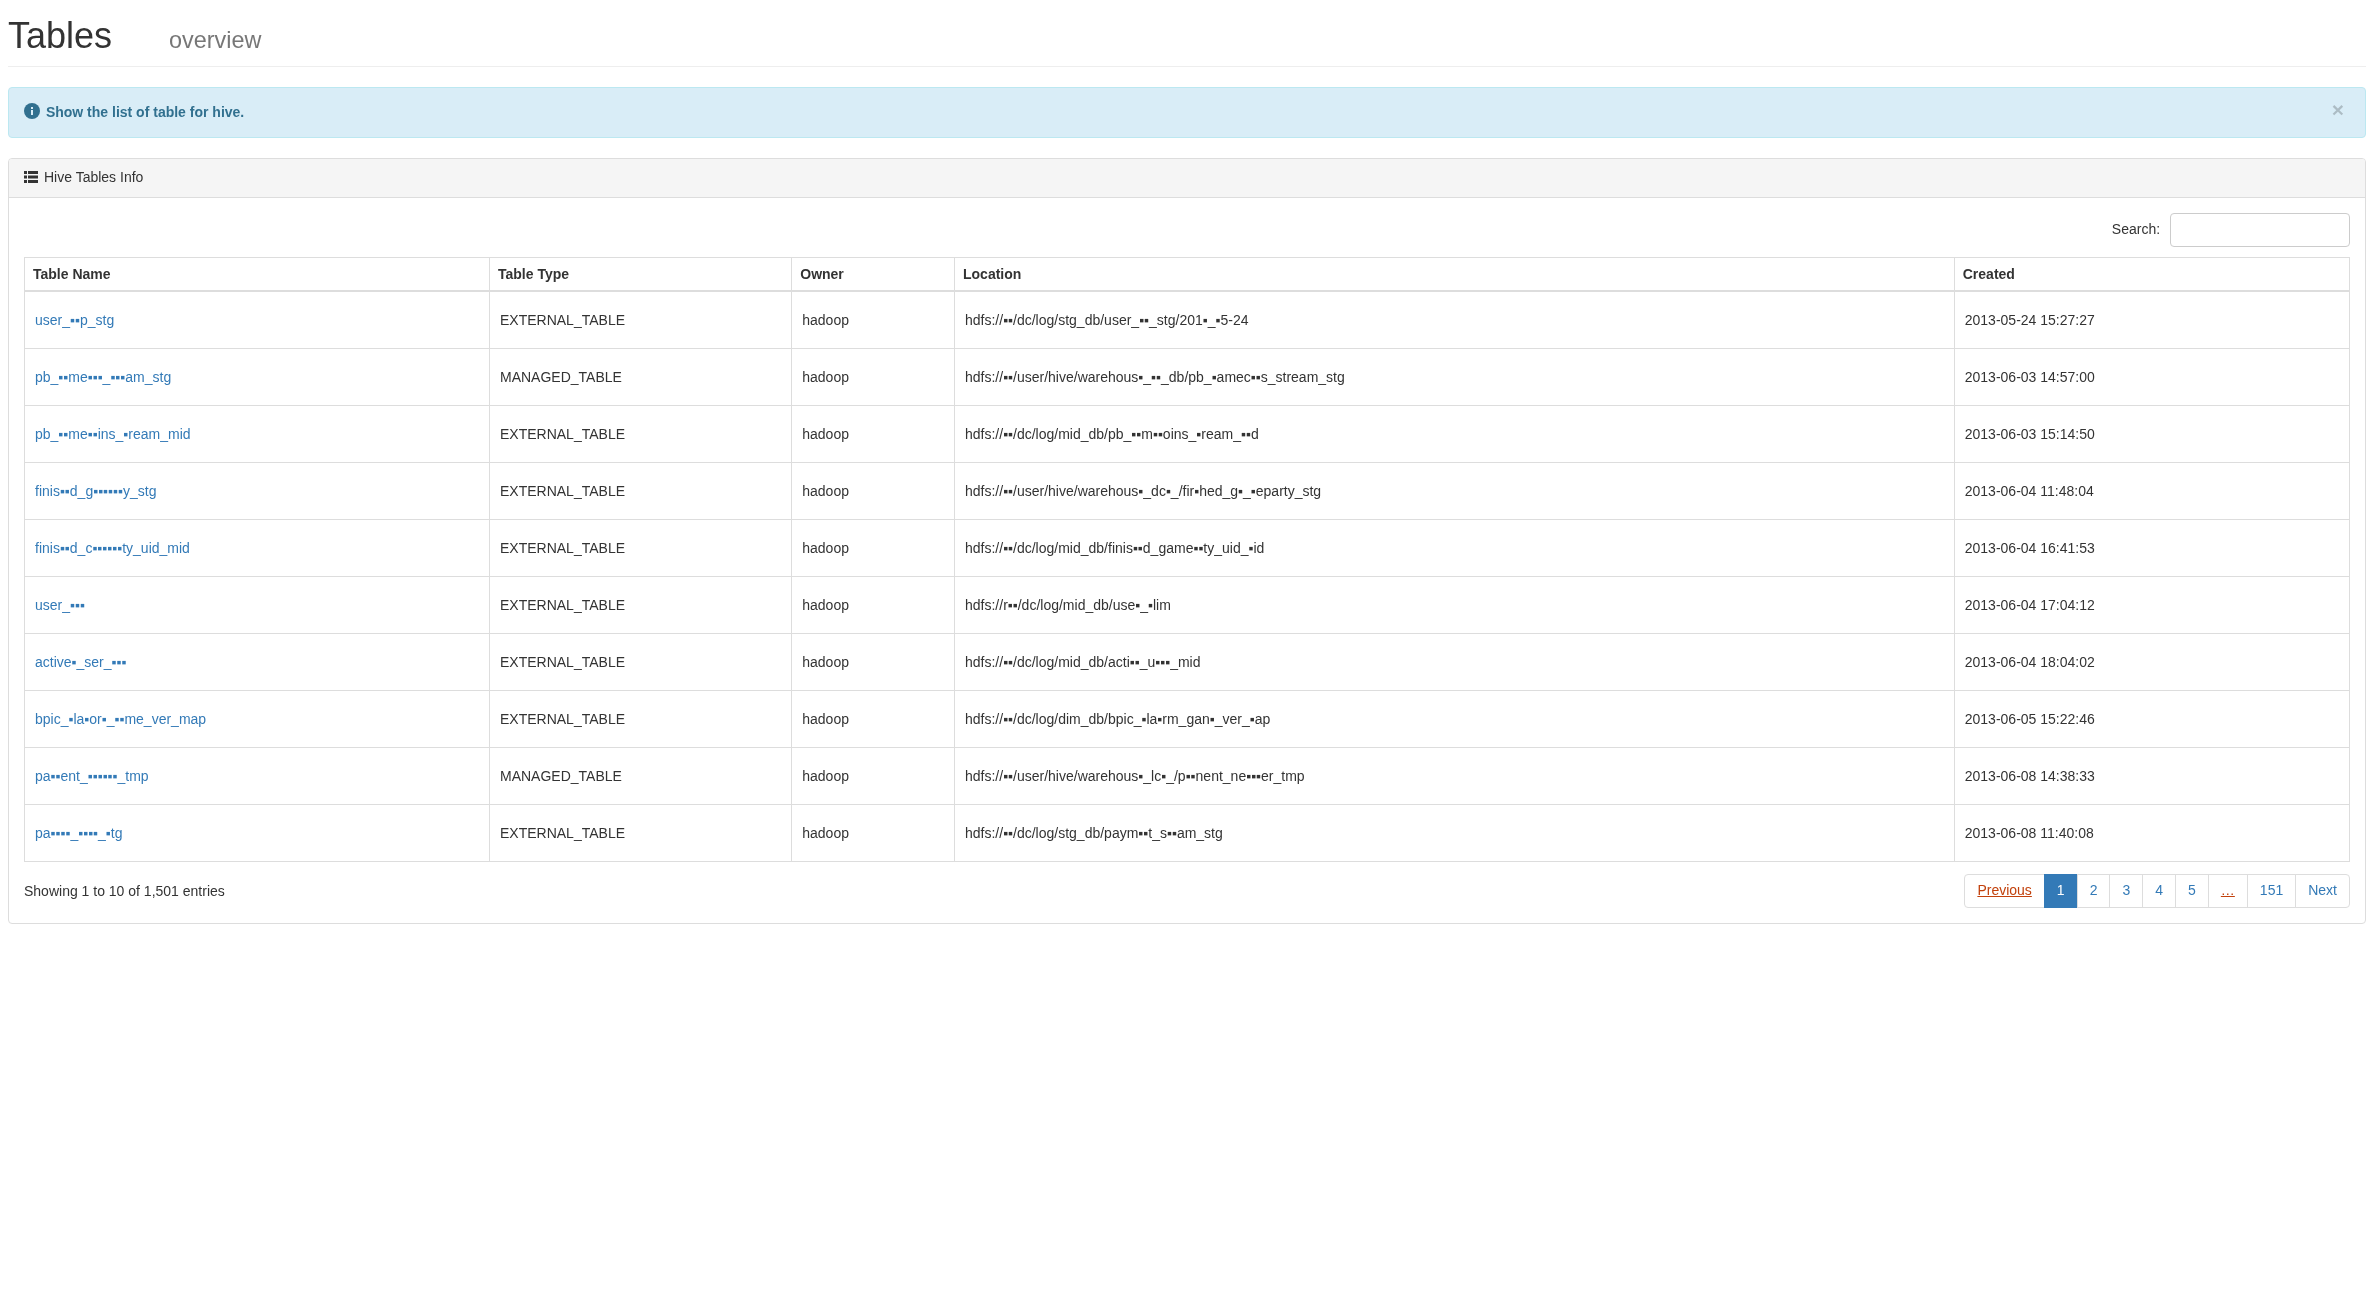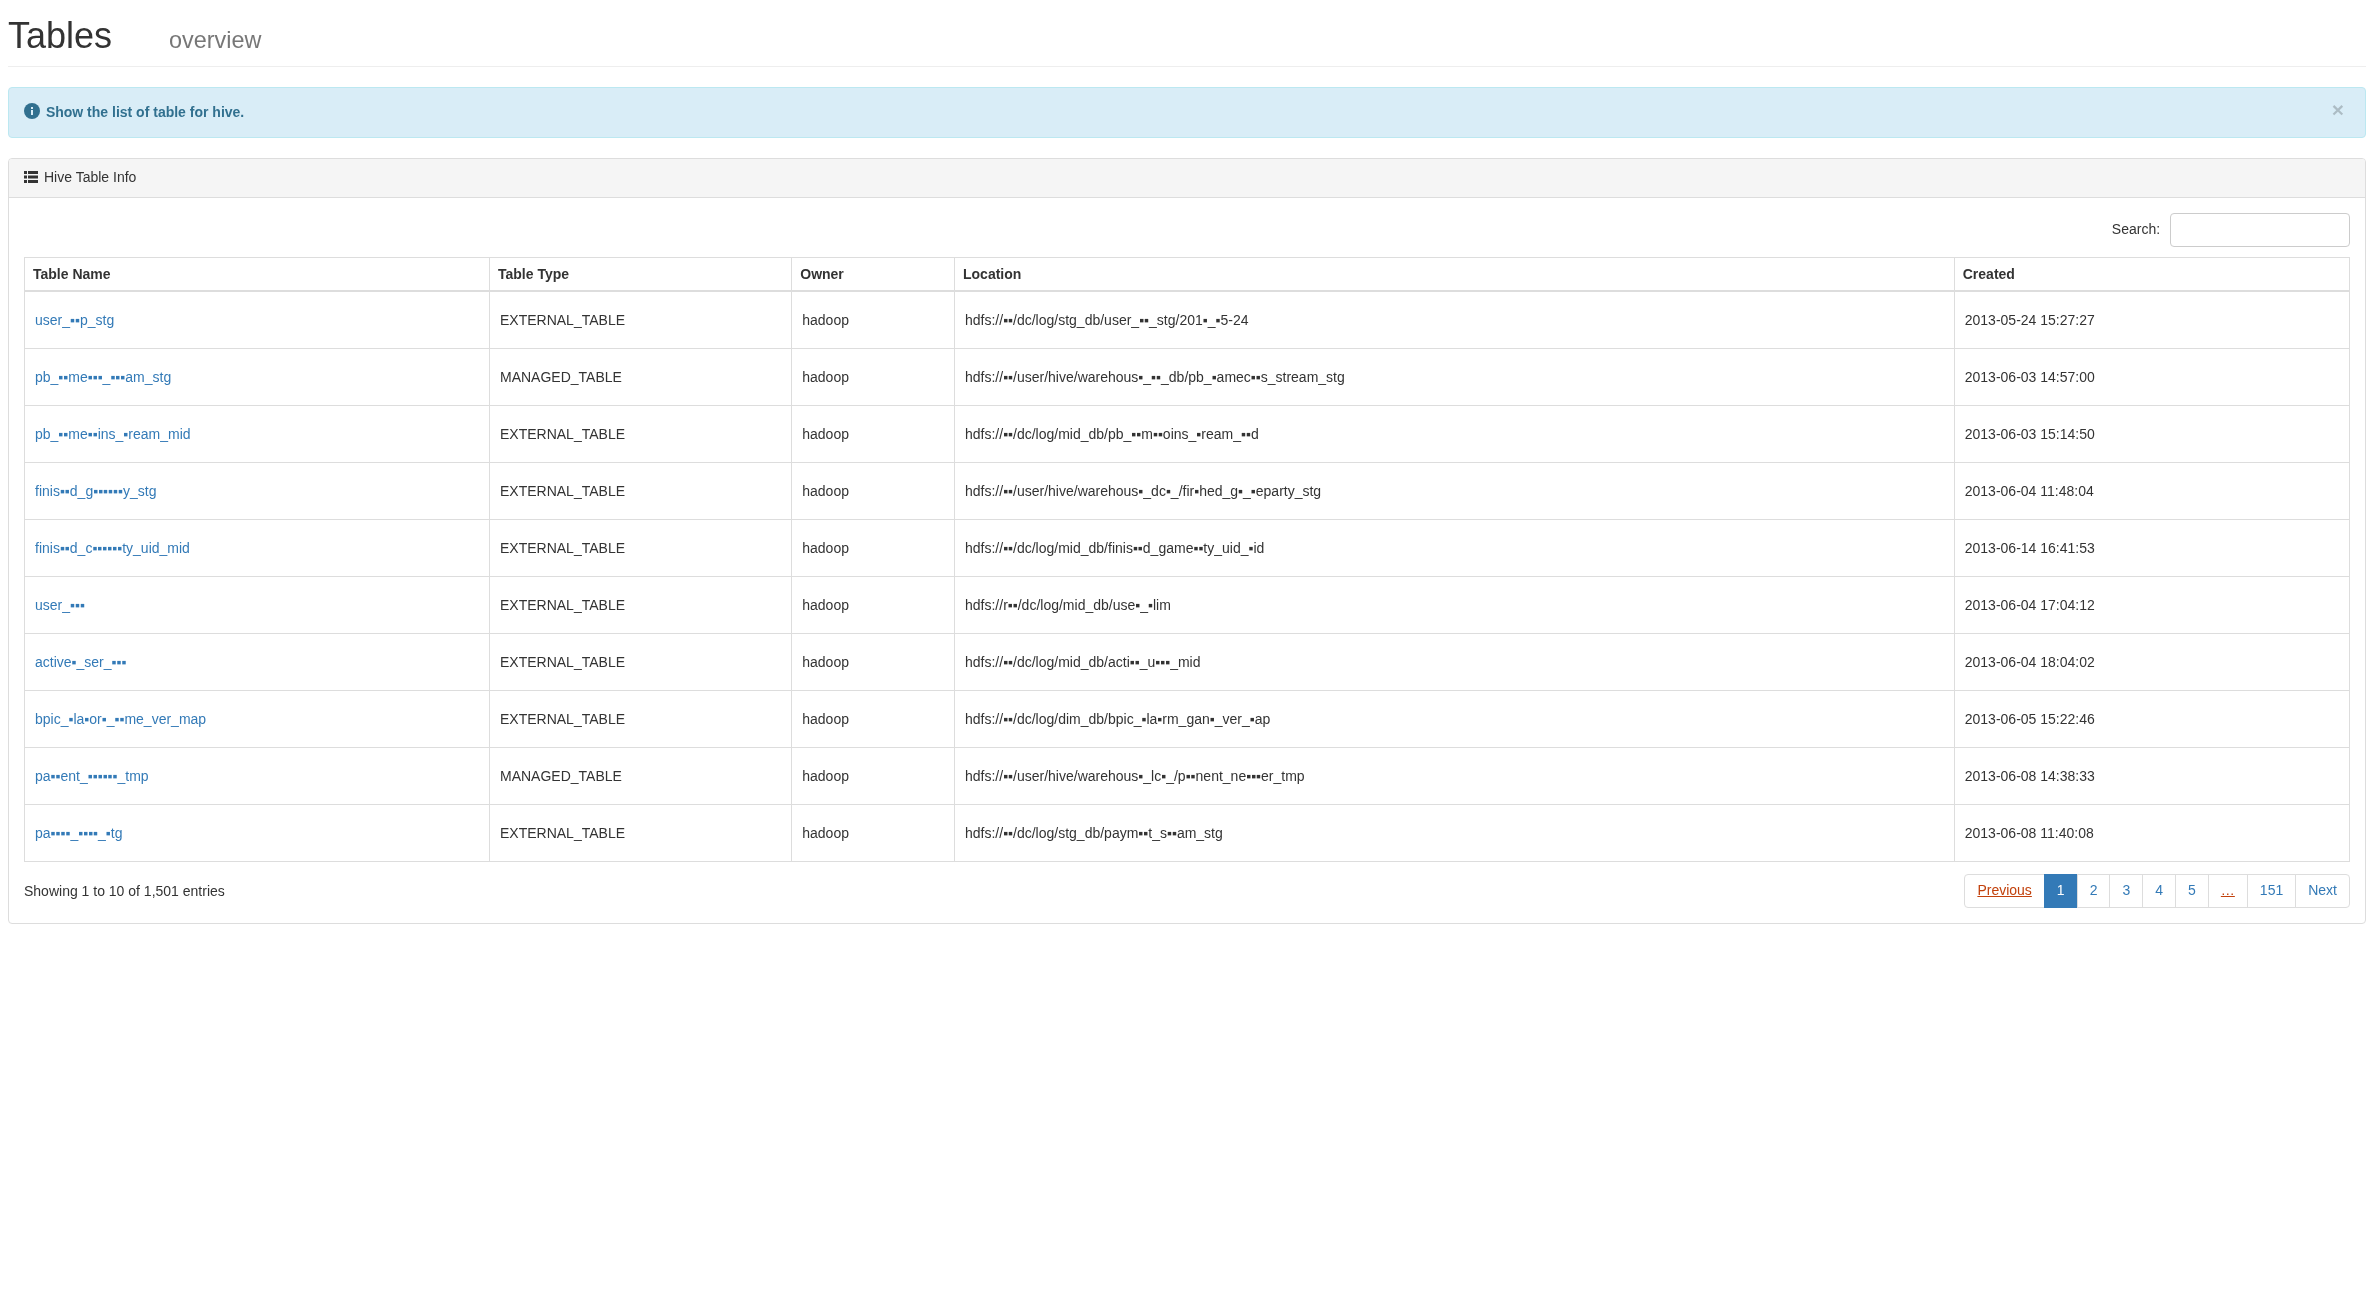--- a/index.html
+++ b/index.html
@@ -207,21 +207,21 @@
   <div class="panel-heading">
     <span class="icon">
       <svg width="14" height="14" viewBox="0 0 14 14" fill="#333">
         <rect x="0" y="1" width="3" height="3"></rect>
           <rect x="4" y="1" width="10" height="3"></rect>
         <rect x="0" y="5.5" width="3" height="3"></rect>
           <rect x="4" y="5.5" width="10" height="3"></rect>
         <rect x="0" y="10" width="3" height="3"></rect>
           <rect x="4" y="10" width="10" height="3"></rect>
       </svg>
-    </span><span>Hive Table Info</span>
+    </span><span>Hive Tables Info</span>
   </div>
   <div class="panel-body">
 
     <div class="dt-search">
       <label>Search:</label>
       <input type="search" value="" style="">
     </div>
 
     <table class="dt">
       <colgroup>
@@ -267,21 +267,21 @@
             <td>EXTERNAL_TABLE</td>
             <td>hadoop</td>
             <td>hdfs://▪▪/user/hive/warehous▪_dc▪_/fir▪hed_g▪_▪eparty_stg</td>
             <td>2013-06-04 11:48:04</td>
           </tr>
           <tr>
             <td><a href="#">finis▪▪d_c▪▪▪▪▪▪ty_uid_mid</a></td>
             <td>EXTERNAL_TABLE</td>
             <td>hadoop</td>
             <td>hdfs://▪▪/dc/log/mid_db/finis▪▪d_game▪▪ty_uid_▪id</td>
-            <td>2013-06-14 16:41:53</td>
+            <td>2013-06-04 16:41:53</td>
           </tr>
           <tr>
             <td><a href="#">user_▪▪▪</a></td>
             <td>EXTERNAL_TABLE</td>
             <td>hadoop</td>
             <td>hdfs://r▪▪/dc/log/mid_db/use▪_▪lim</td>
             <td>2013-06-04 17:04:12</td>
           </tr>
           <tr>
             <td><a href="#">active▪_ser_▪▪▪</a></td>

